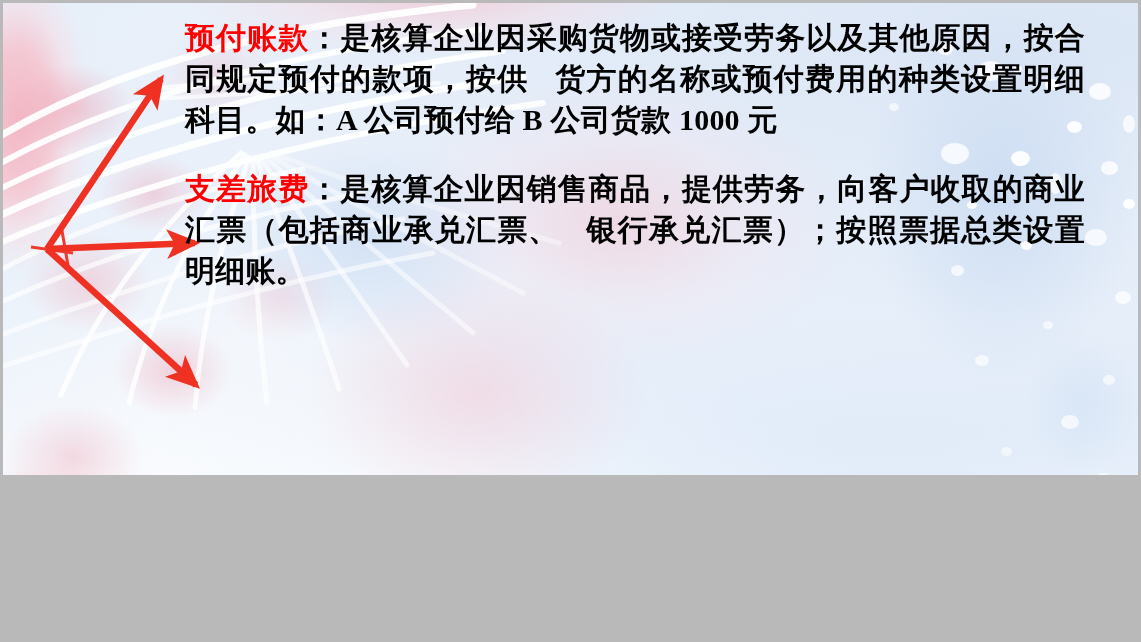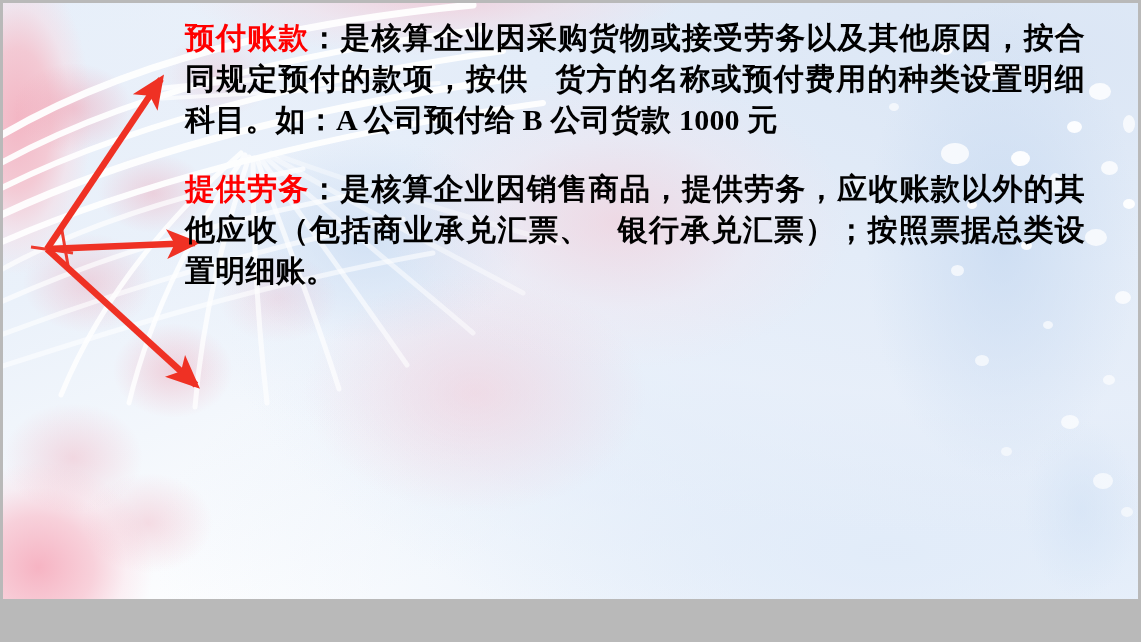--- a/index.html
+++ b/index.html
@@ -6,21 +6,21 @@
   * { margin:0; padding:0; box-sizing:border-box; }
   html,body{
     width:1141px; height:642px;
     background:#b9b9b9;
     font-family:"Liberation Serif", serif;
     overflow:hidden;
   }
   #slide{
     position:absolute;
     left:3px; top:3px;
-    width:1135px; height:596px;
+    width:1135px; height:472px;
     background:#ffffff;
     overflow:hidden;
   }
 
   
   .bg-layer{position:absolute; inset:0; pointer-events:none;}
 
   
   .bg-blue-base{
     background:
@@ -175,18 +175,18 @@
     </g>
   </svg>
 
   <div id="content">
 
     <p class="para">
       <span class="term">预付账款</span><span>：</span><span>是核算企业因采购货物或接受劳务以及其他原因，按合同规定预付的款项，按供</span><span class="gap"></span><span>货方的名称或预付费用的种类设置明细科目。如：A 公司预付给 B 公司货款 1000 元</span>
     </p>
 
     <p class="para">
-      <span class="term">提供劳务</span><span>：</span><span>是核算企业因销售商品，提供劳务，应收账款以外的其他应收（包括商业承兑汇票、</span><span class="gap"></span><span>银行承兑汇票）；按照票据总类设置明细账。</span>
+      <span class="term">支差旅费</span><span>：</span><span>是核算企业因销售商品，提供劳务，向客户收取的商业汇票（包括商业承兑汇票、</span><span class="gap"></span><span>银行承兑汇票）；按照票据总类设置明细账。</span>
     </p>
 
 
   </div>
 </div>
 
 </body></html>

